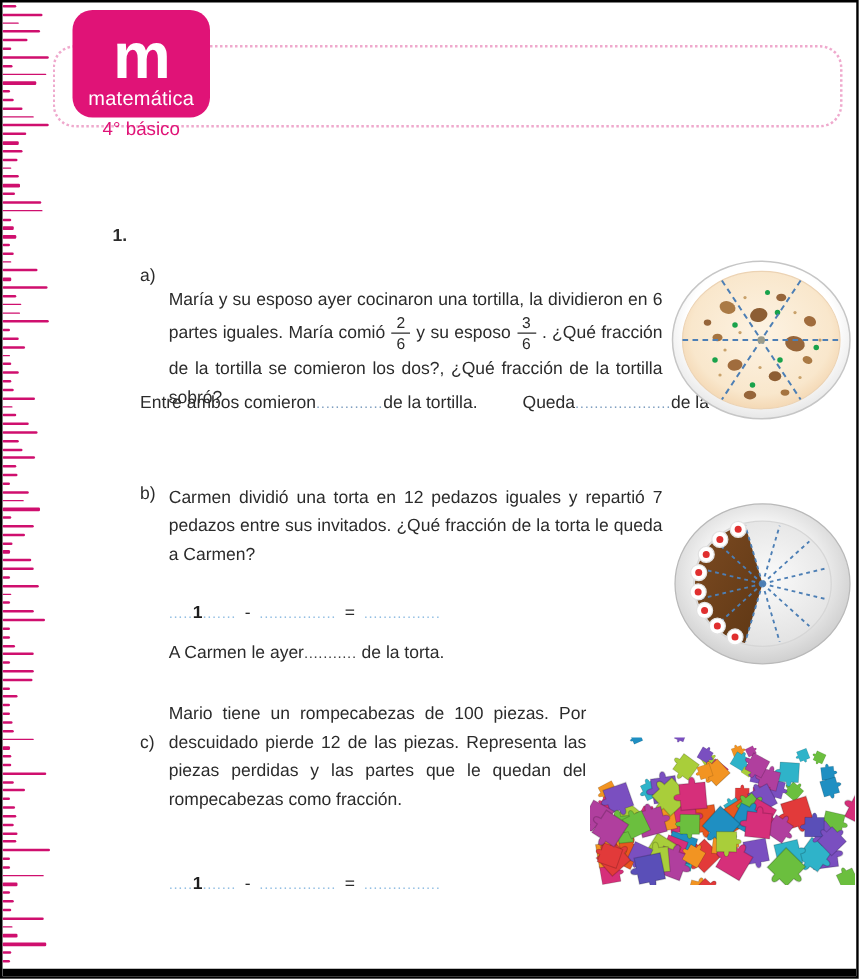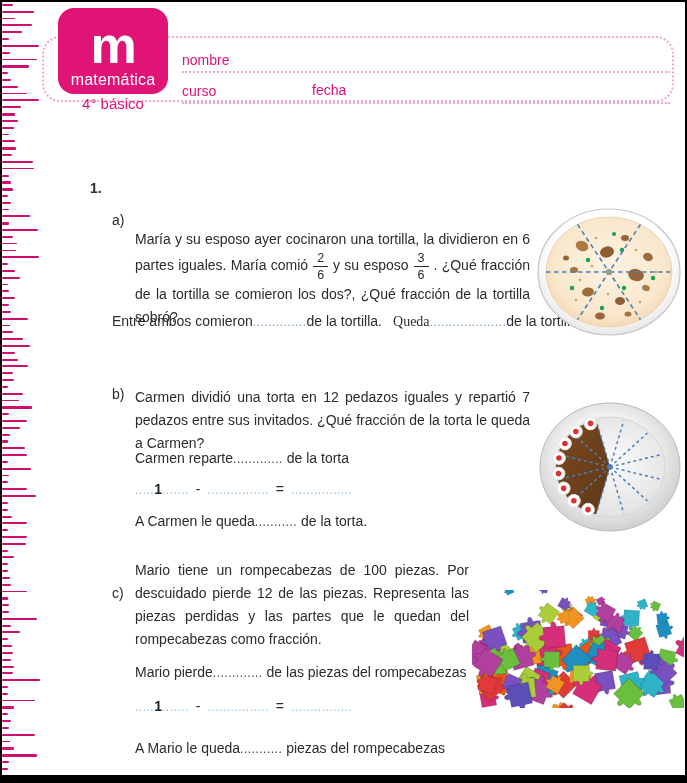--- a/index.html
+++ b/index.html
@@ -46,21 +46,21 @@
     font-weight:bold;font-size:13.6px;color:#1d1d1d;}
   .ex-num{position:absolute;left:88px;top:178px;font-weight:bold;font-size:14px;}
   .ex-instr{position:absolute;left:112px;top:178px;font-size:14px;}
   .part-label{position:absolute;left:110px;font-size:14px;}
   .para{position:absolute;left:133px;font-size:14px;line-height:23px;text-align:justify;}
   .line{position:absolute;left:110px;font-size:14px;white-space:nowrap;}
   .line-in{left:133px;}
   .dots-a{color:var(--dots-answer);font-size:12px;letter-spacing:.5px;}
   .dots-g{color:var(--dots-gray);font-size:12px;letter-spacing:.5px;}
   .dots-b{color:var(--dots-blue);font-size:12px;letter-spacing:.5px;}
-  .queda-gap{margin-left:11px;font-family:Liberation Serif, serif;}
+  .queda-gap{margin-left:36px;}
   .frac{display:inline-block;vertical-align:-9px;text-align:center;margin:0 5px;
     font-size:12.5px;line-height:1.15;}
   .frac .num{display:block;border-bottom:1.2px solid #2b2b2b;padding:0 4px 1px;}
   .frac .den{display:block;padding-top:1px;}
   .eq-one{font-weight:bold;color:#1d1d1d;font-size:14px;}
   .eq-op{color:#2b2b2b;font-size:14px;margin:0 7px;}
   .illus{position:absolute;}
   .illus-tortilla{left:534px;top:206px;}
   .illus-cake{left:537px;top:398px;}
   .illus-puzzle{left:470px;top:588px;}
@@ -186,27 +186,20 @@
       <div class="mark" style="top: 763.84px; width: 6.30628px; height: 1.8px;"></div>
     </div>
 
   <div class="hdr-dotted"></div>
   <div class="logo">
     <div class="m">m</div>
     <div class="brand">matemática</div>
   </div>
   <div class="grade">4° básico</div>
 
-  <div class="field-row row-nombre">
-    <span class="lbl">nombre</span>
-  </div>
-  <div class="field-row row-curso">
-    <span class="lbl">curso</span>
-    <span class="lbl lbl-fecha">fecha</span>
-  </div>
 
   <div class="ex-num">1.</div>
 
   <div class="part-label" style="top:210px">a)</div>
   <div class="para" style="top:226px;width:395px">
     <span>María y su esposo ayer cocinaron una tortilla, la dividieron en 6 partes iguales. María comió</span><span class="frac"><span class="num">2</span><span class="den">6</span></span><span>y su esposo</span><span class="frac"><span class="num">3</span><span class="den">6</span></span><span>. ¿Qué fracción de la tortilla se comieron los dos?, ¿Qué fracción de la tortilla sobró?</span>
   </div>
   <div class="line" style="top:311px">
     <span>Entre ambos comieron</span><span class="dots-a">..............</span><span>de la tortilla.</span><span class="queda-gap">Queda</span><span class="dots-a">....................</span><span>de la tortilla.</span>
   </div>
@@ -257,28 +250,25 @@
     <g stroke="#4d7fb5" stroke-width="1.6" stroke-dasharray="4.5 3.5">
       <line x1="10" y1="64" x2="136" y2="64"></line>
       <line x1="104.5" y1="16.4" x2="41.5" y2="111.6"></line>
       <line x1="41.5" y1="16.4" x2="104.5" y2="111.6"></line>
     </g>
     <circle cx="73" cy="64" r="3" fill="#9b9b8a"></circle>
   </svg>
 
   <div class="part-label" style="top:384px">b)</div>
   <div class="para" style="top:384px;width:395px">Carmen dividió una torta en 12 pedazos iguales y repartió 7 pedazos entre sus invitados.  ¿Qué fracción de la torta le queda a Carmen?</div>
-  <div class="line line-in" style="top:448px">
-    <span>Carmen reparte</span><span class="dots-g">.............</span><span> de la torta</span>
-  </div>
   <div class="line line-in" style="top:479px">
     <span class="dots-b">.....</span><span class="eq-one">1</span><span class="dots-b">.......</span><span class="eq-op">-</span><span class="dots-b">................</span><span class="eq-op">=</span><span class="dots-b">................</span>
   </div>
   <div class="line line-in" style="top:511px">
-    <span>A Carmen le queda</span><span class="dots-g">...........</span><span> de la torta.</span>
+    <span>A Carmen le ayer</span><span class="dots-g">...........</span><span> de la torta.</span>
   </div>
 
   <svg class="illus illus-cake" width="142" height="134" viewBox="0 0 142 134" id="cake-svg">
     <defs>
       <radialGradient id="cplateG" cx="48%" cy="44%" r="62%">
         <stop offset="55%" stop-color="#f2f2f2"></stop>
           <stop offset="88%" stop-color="#d2d2d2"></stop>
           <stop offset="100%" stop-color="#c3c3c3"></stop>
       </radialGradient>
       <radialGradient id="cinnerG" cx="55%" cy="45%" r="65%">
@@ -320,29 +310,23 @@
         <circle cx="24.66766074220486" cy="88.33755348775867" r="2.8" fill="#e02f2f"></circle>
         <circle cx="34.87776473613213" cy="100.80897061591659" r="6.4" fill="#ffffff" stroke="#e2e2e2"></circle>
         <circle cx="34.87776473613213" cy="100.80897061591659" r="2.8" fill="#e02f2f"></circle>
         <circle cx="49.0238503894836" cy="109.59646599072254" r="6.4" fill="#ffffff" stroke="#e2e2e2"></circle>
         <circle cx="49.0238503894836" cy="109.59646599072254" r="2.8" fill="#e02f2f"></circle>
       </g>
   </svg>
 
   <div class="part-label" style="top:583px">c)</div>
   <div class="para" style="top:557px;width:334px">Mario tiene un rompecabezas de 100 piezas. Por descuidado pierde 12 de las piezas.  Representa las piezas perdidas y las partes que le quedan del rompecabezas como fracción.</div>
-  <div class="line line-in" style="top:662px">
-    <span>Mario pierde</span><span class="dots-g">.............</span><span> de las piezas del rompecabezas</span>
-  </div>
   <div class="line line-in" style="top:696px">
     <span class="dots-b">.....</span><span class="eq-one">1</span><span class="dots-b">.......</span><span class="eq-op">-</span><span class="dots-b">................</span><span class="eq-op">=</span><span class="dots-b">................</span>
   </div>
-  <div class="line line-in" style="top:738px">
-    <span>A Mario le queda</span><span class="dots-g">...........</span><span> piezas del rompecabezas</span>
-  </div>
 
   <svg class="illus illus-puzzle" width="212" height="118" viewBox="0 0 212 118" id="puzzle-svg">
       <g transform="translate(112.91780360644582 9.248205999493695) rotate(339.3730430395217) scale(0.5222873095061106)">
         <path d="M0 0 H6 C6 -5 10 -5 10 0 H16 V6 C21 6 21 10 16 10 V16 H0 Z" fill="#f29422" stroke="rgba(0,0,0,0.18)" stroke-width="0.8"></path>
       </g>
       <g transform="translate(130.12085637362713 6.500311772572021) rotate(62.79110633898112) scale(0.43161494174581716)">
         <path d="M0 0 H6 C6 -5 10 -5 10 0 H16 V6 C21 6 21 10 16 10 V16 H0 Z" fill="#b03f9e" stroke="rgba(0,0,0,0.18)" stroke-width="0.8"></path>
       </g>
       <g transform="translate(88.31422458044916 16.783779238715667) rotate(327.0079097743183) scale(0.5728192126251846)">
         <path d="M0 0 H6 C6 -5 10 -5 10 0 H16 V6 C21 6 21 10 16 10 V16 H0 Z" fill="#a9ce3a" stroke="rgba(0,0,0,0.18)" stroke-width="0.8"></path>

